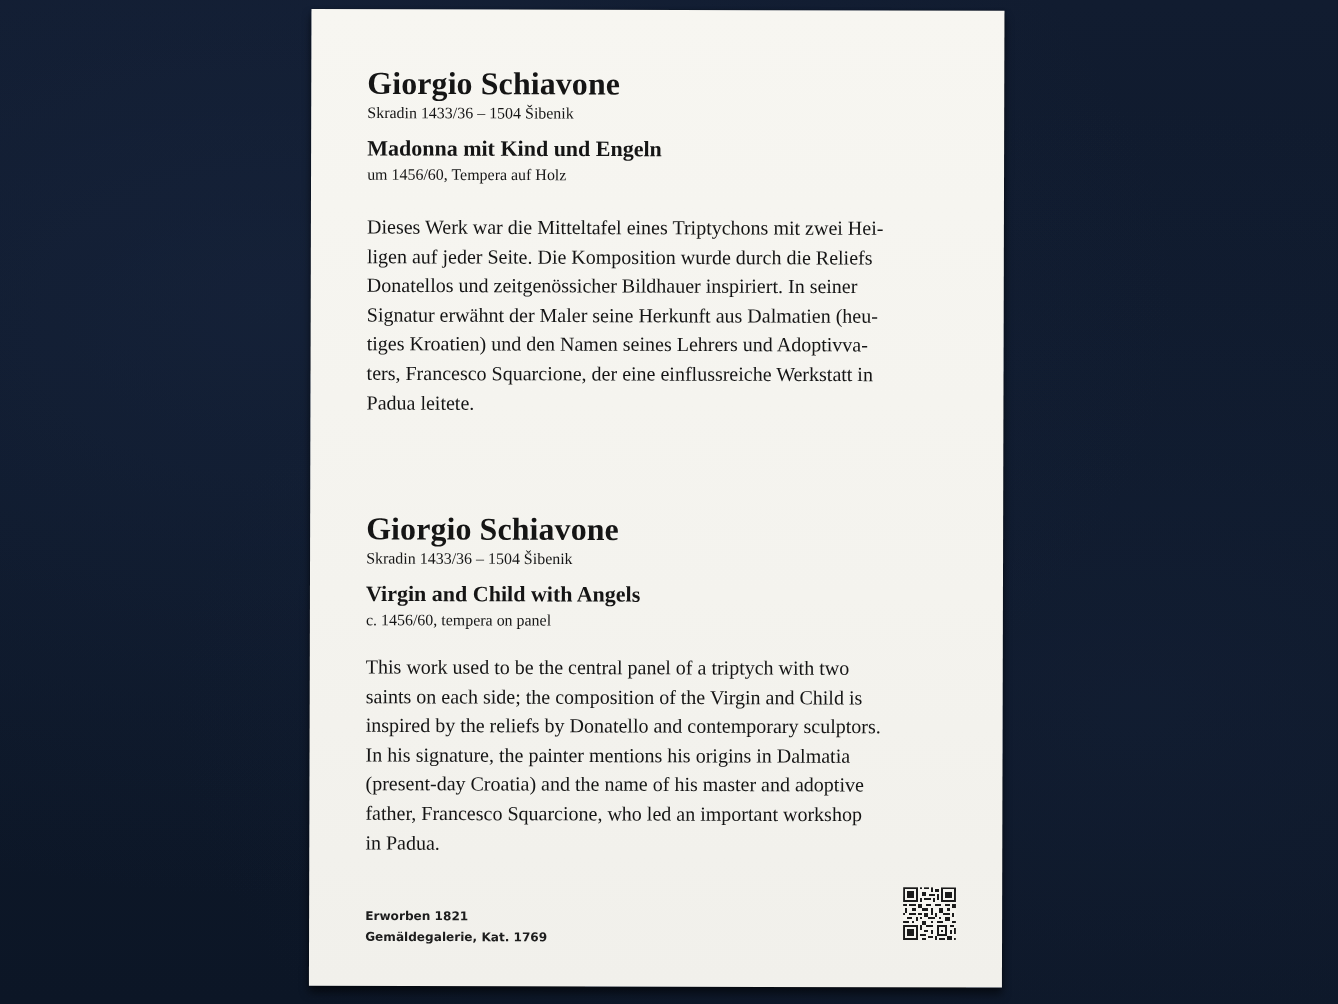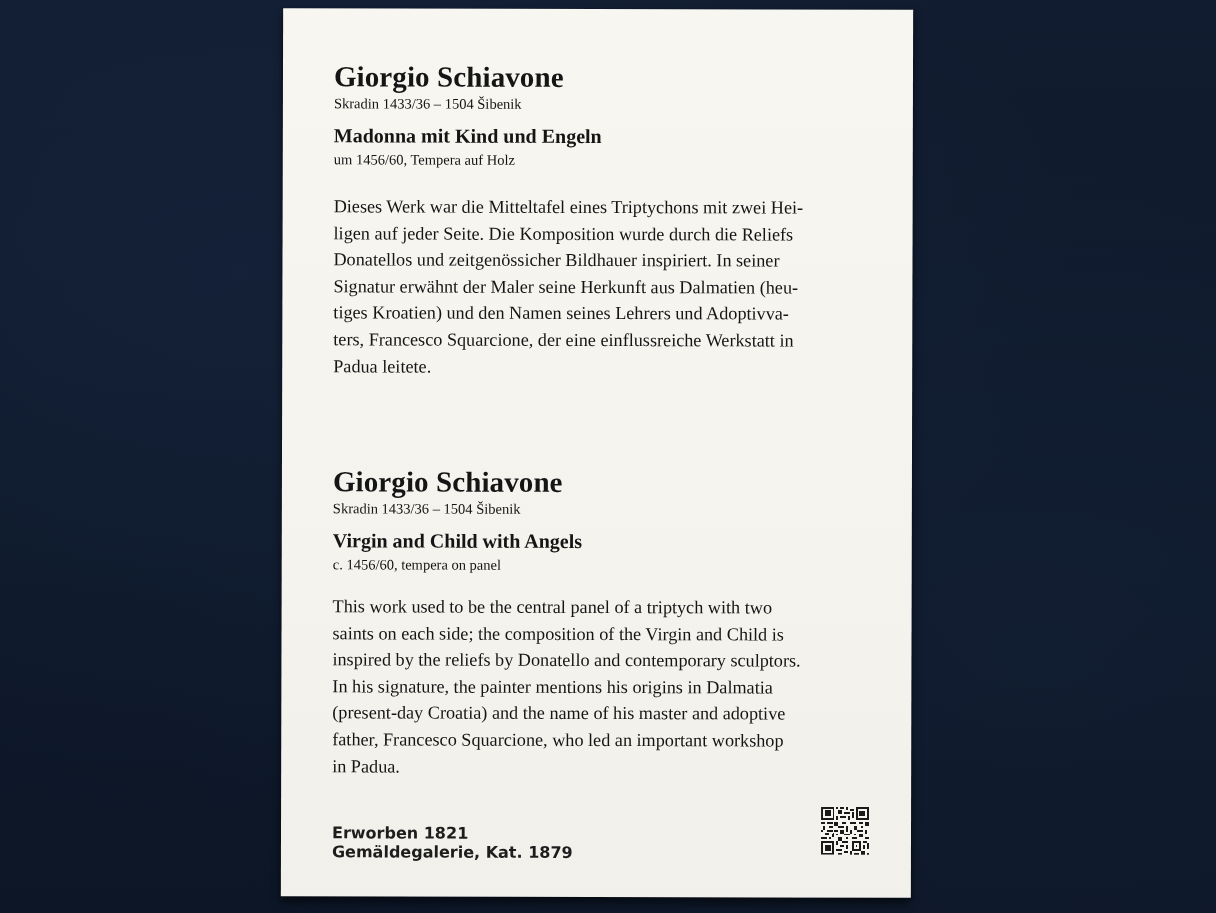--- a/index.html
+++ b/index.html
@@ -69,21 +69,21 @@
   .desc .line {
     display: block;
     white-space: nowrap;
   }
   .footer {
     position: absolute;
     left: 51px;
     top: 815px;
     font-family: "DejaVu Sans", "Liberation Sans", sans-serif;
     font-weight: bold;
-    font-size: 16px;
+    font-size: 11px;
     line-height: 19px;
     color: #1d1d1d;
   }
   .footer div { white-space: nowrap; }
   .qr {
     position: absolute;
     left: 540px;
     top: 797px;
     width: 48px;
     height: 48px;
@@ -123,21 +123,21 @@
       <span class="line">inspired by the reliefs by Donatello and contemporary sculptors.</span>
       <span class="line">In his signature, the painter mentions his origins in Dalmatia</span>
       <span class="line">(present-day Croatia) and the name of his master and adoptive</span>
       <span class="line">father, Francesco Squarcione, who led an important workshop</span>
       <span class="line">in Padua.</span>
     </p>
   </div>
 
   <div class="footer">
     <div>Erworben 1821</div>
-    <div>Gemäldegalerie, Kat. 1879</div>
+    <div>Gemäldegalerie, Kat. 1769</div>
   </div>
 
   <svg class="qr" viewBox="0 0 25 25" shape-rendering="crispEdges">
     <rect x="0" y="0" width="25" height="25" fill="#f5f4ef"></rect>
     <g fill="#1a1a1a">
       <rect x="0" y="0" width="7" height="7"></rect>
         <rect x="1" y="1" width="5" height="5" fill="#f5f4ef"></rect>
         <rect x="2" y="2" width="3" height="3"></rect>
       <rect x="18" y="0" width="7" height="7"></rect>
         <rect x="19" y="1" width="5" height="5" fill="#f5f4ef"></rect>

